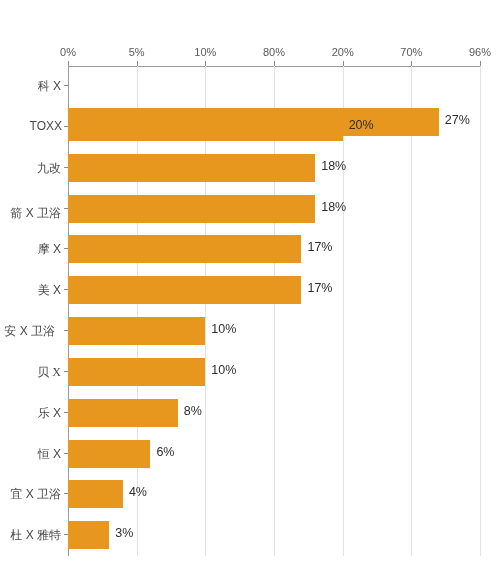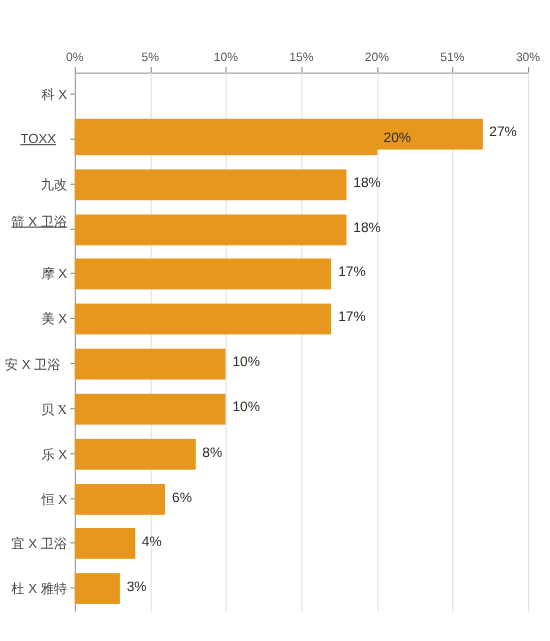--- a/index.html
+++ b/index.html
@@ -137,51 +137,51 @@
       <div class="gridline" style="left: 343.333px;"></div>
       <div class="gridline" style="left: 412px;"></div>
     </div>
 
 <div class="xtick-label" style="left: 68px; top: 46px;">0%</div>
     <div class="xtick-mark" style="left: 68px; top: 61px;"></div>
     <div class="xtick-label" style="left: 136.667px; top: 46px;">5%</div>
     <div class="xtick-mark" style="left: 136.667px; top: 61px;"></div>
     <div class="xtick-label" style="left: 205.333px; top: 46px;">10%</div>
     <div class="xtick-mark" style="left: 205.333px; top: 61px;"></div>
-    <div class="xtick-label" style="left: 274px; top: 46px;">15%</div>
+    <div class="xtick-label" style="left: 274px; top: 46px;">80%</div>
     <div class="xtick-mark" style="left: 274px; top: 61px;"></div>
     <div class="xtick-label" style="left: 342.667px; top: 46px;">20%</div>
     <div class="xtick-mark" style="left: 342.667px; top: 61px;"></div>
-    <div class="xtick-label" style="left: 411.333px; top: 46px;">51%</div>
+    <div class="xtick-label" style="left: 411.333px; top: 46px;">70%</div>
     <div class="xtick-mark" style="left: 411.333px; top: 61px;"></div>
-    <div class="xtick-label" style="left: 480px; top: 46px;">30%</div>
+    <div class="xtick-label" style="left: 480px; top: 46px;">96%</div>
     <div class="xtick-mark" style="left: 480px; top: 61px;"></div>
     <div class="bar-row" style="top: 66px; left: 68px; width: 412px; height: 40.8333px; margin-top: 36px;">
       <div class="bar" style="width: 370.8px; background: rgb(232, 151, 30);"></div>
       <div class="bar-value" style="left: 376.8px;">27%</div>
     </div>
     <div class="cat-label" style="left: 61px; top: 78px;">科 X</div>
     <div class="cat-tick" style="left: 64px; top: 85px;"></div>
     <div class="bar-row" style="top: 106.833px; left: 68px; width: 412px; height: 40.8333px;">
       <div class="bar" style="width: 274.667px; background: rgb(232, 151, 30);"></div>
       <div class="bar-value" style="left: 280.667px;">20%</div>
     </div>
-    <div class="cat-label" style="left: 51px; top: 118.833px; text-decoration: underline;">TOXX</div>
+    <div class="cat-label" style="left: 62px; top: 118.833px;">TOXX</div>
     <div class="cat-tick" style="left: 64px; top: 125.833px;"></div>
     <div class="bar-row" style="top: 147.667px; left: 68px; width: 412px; height: 40.8333px;">
       <div class="bar" style="width: 247.2px; background: rgb(232, 151, 30);"></div>
       <div class="bar-value" style="left: 253.2px;">18%</div>
     </div>
     <div class="cat-label" style="left: 61px; top: 159.667px;">九改</div>
     <div class="cat-tick" style="left: 64px; top: 166.667px;"></div>
     <div class="bar-row" style="top: 188.5px; left: 68px; width: 412px; height: 40.8333px;">
       <div class="bar" style="width: 247.2px; background: rgb(232, 151, 30);"></div>
       <div class="bar-value" style="left: 253.2px;">18%</div>
     </div>
-    <div class="cat-label" style="left: 61px; top: 193px; text-decoration: underline;">箭 X 卫浴</div>
+    <div class="cat-label" style="left: 61px; top: 205px;">箭 X 卫浴</div>
     <div class="cat-tick" style="left: 64px; top: 207.5px;"></div>
     <div class="bar-row" style="top: 229.333px; left: 68px; width: 412px; height: 40.8333px;">
       <div class="bar" style="width: 233.467px; background: rgb(232, 151, 30);"></div>
       <div class="bar-value" style="left: 239.467px;">17%</div>
     </div>
     <div class="cat-label" style="left: 61px; top: 241.333px;">摩 X</div>
     <div class="cat-tick" style="left: 64px; top: 248.333px;"></div>
     <div class="bar-row" style="top: 270.167px; left: 68px; width: 412px; height: 40.8333px;">
       <div class="bar" style="width: 233.467px; background: rgb(232, 151, 30);"></div>
       <div class="bar-value" style="left: 239.467px;">17%</div>

